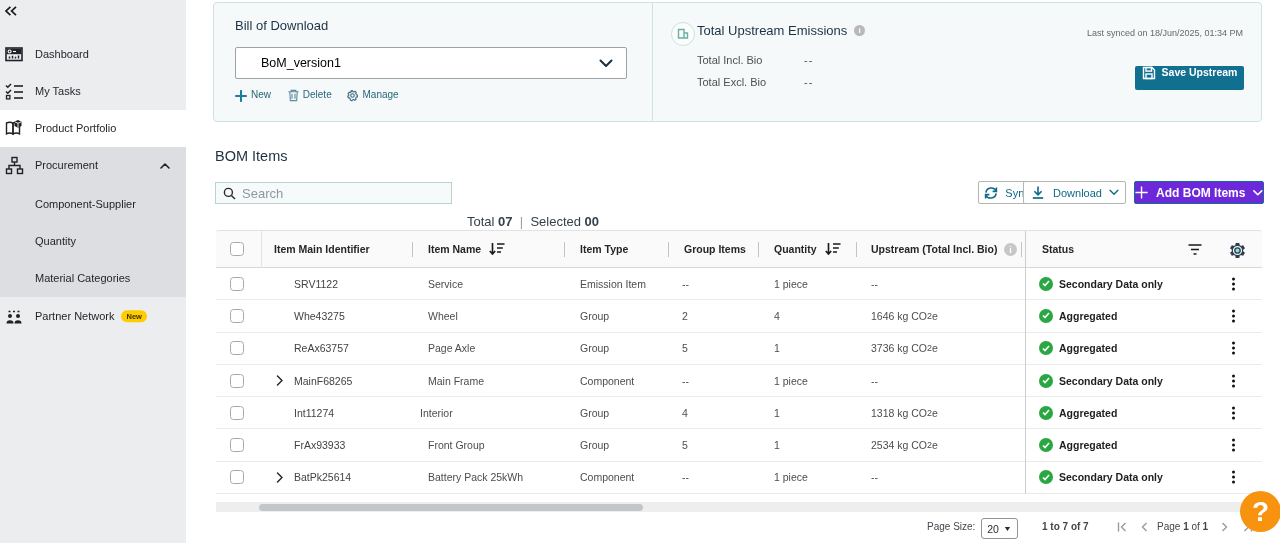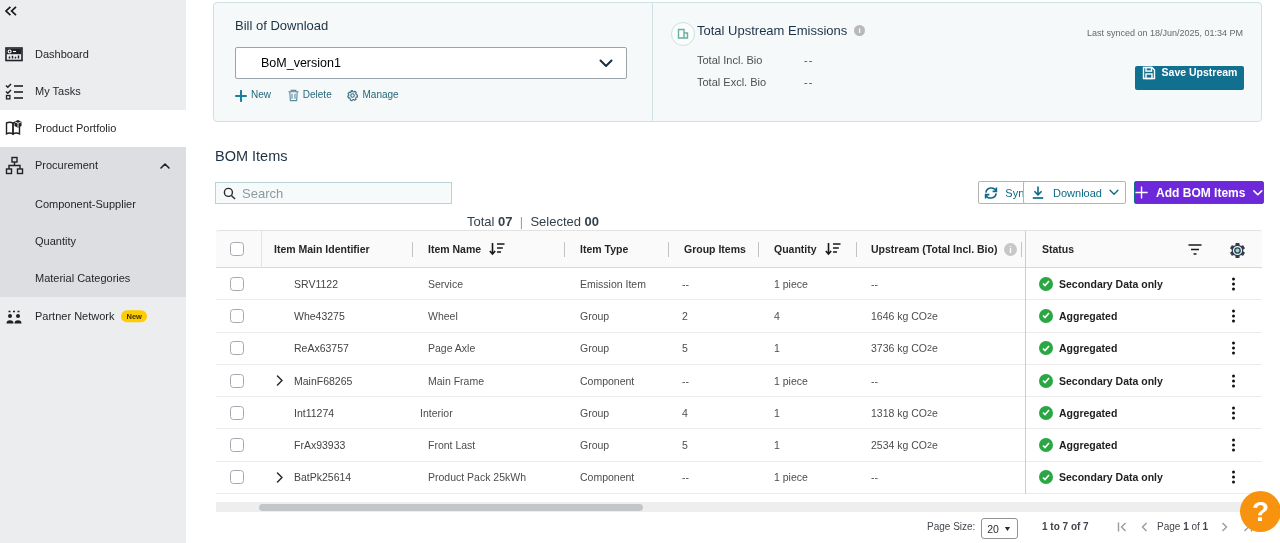--- a/index.html
+++ b/index.html
@@ -416,21 +416,21 @@
             <i></i>
             <i></i>
             <i></i>
           </span>
       </div>
       <div class="row">
         <div class="cell" style="left:14px;">
             <span class="chk"></span>
           </div>
         <div class="cell" style="left:78px; color:#434343;">FrAx93933</div>
-        <div class="cell" style="left:212px;">Front Last</div>
+        <div class="cell" style="left:212px;">Front Group</div>
         <div class="cell" style="left:364px;">Group</div>
         <div class="cell" style="left:466px;">5</div>
         <div class="cell" style="left:558px;">1</div>
         <div class="cell" style="left:655px;">2534 kg CO<sub style="font-size:9px">2</sub>e</div>
         <div class="cell" style="left:823px;">
             <span class="gcheck">
               <svg width="8" height="7" viewBox="0 0 8 7">
                 <path d="M1 3.5 L3 5.5 L7 1" stroke="#fff" stroke-width="1.6" fill="none"></path>
               </svg>
             </span>
@@ -442,21 +442,21 @@
             <i></i>
           </span>
       </div>
       <div class="row">
         <div class="cell" style="left:14px;">
             <span class="chk"></span>
           </div>
         <div class="cell" style="left:60px; color:#434343;"><svg width="7" height="11" viewBox="0 0 7 11" style="margin-right:11px;">
               <path d="M1.5 1 L6 5.5 L1.5 10" stroke="#2a2a2a" stroke-width="1.5" fill="none" stroke-linecap="round" stroke-linejoin="round"></path>
             </svg>BatPk25614</div>
-        <div class="cell" style="left:212px;">Product Pack 25kWh</div>
+        <div class="cell" style="left:212px;">Battery Pack 25kWh</div>
         <div class="cell" style="left:364px;">Component</div>
         <div class="cell" style="left:466px;">--</div>
         <div class="cell" style="left:558px;">1 piece</div>
         <div class="cell" style="left:655px;">--</div>
         <div class="cell" style="left:823px;">
             <span class="gcheck">
               <svg width="8" height="7" viewBox="0 0 8 7">
                 <path d="M1 3.5 L3 5.5 L7 1" stroke="#fff" stroke-width="1.6" fill="none"></path>
               </svg>
             </span>

